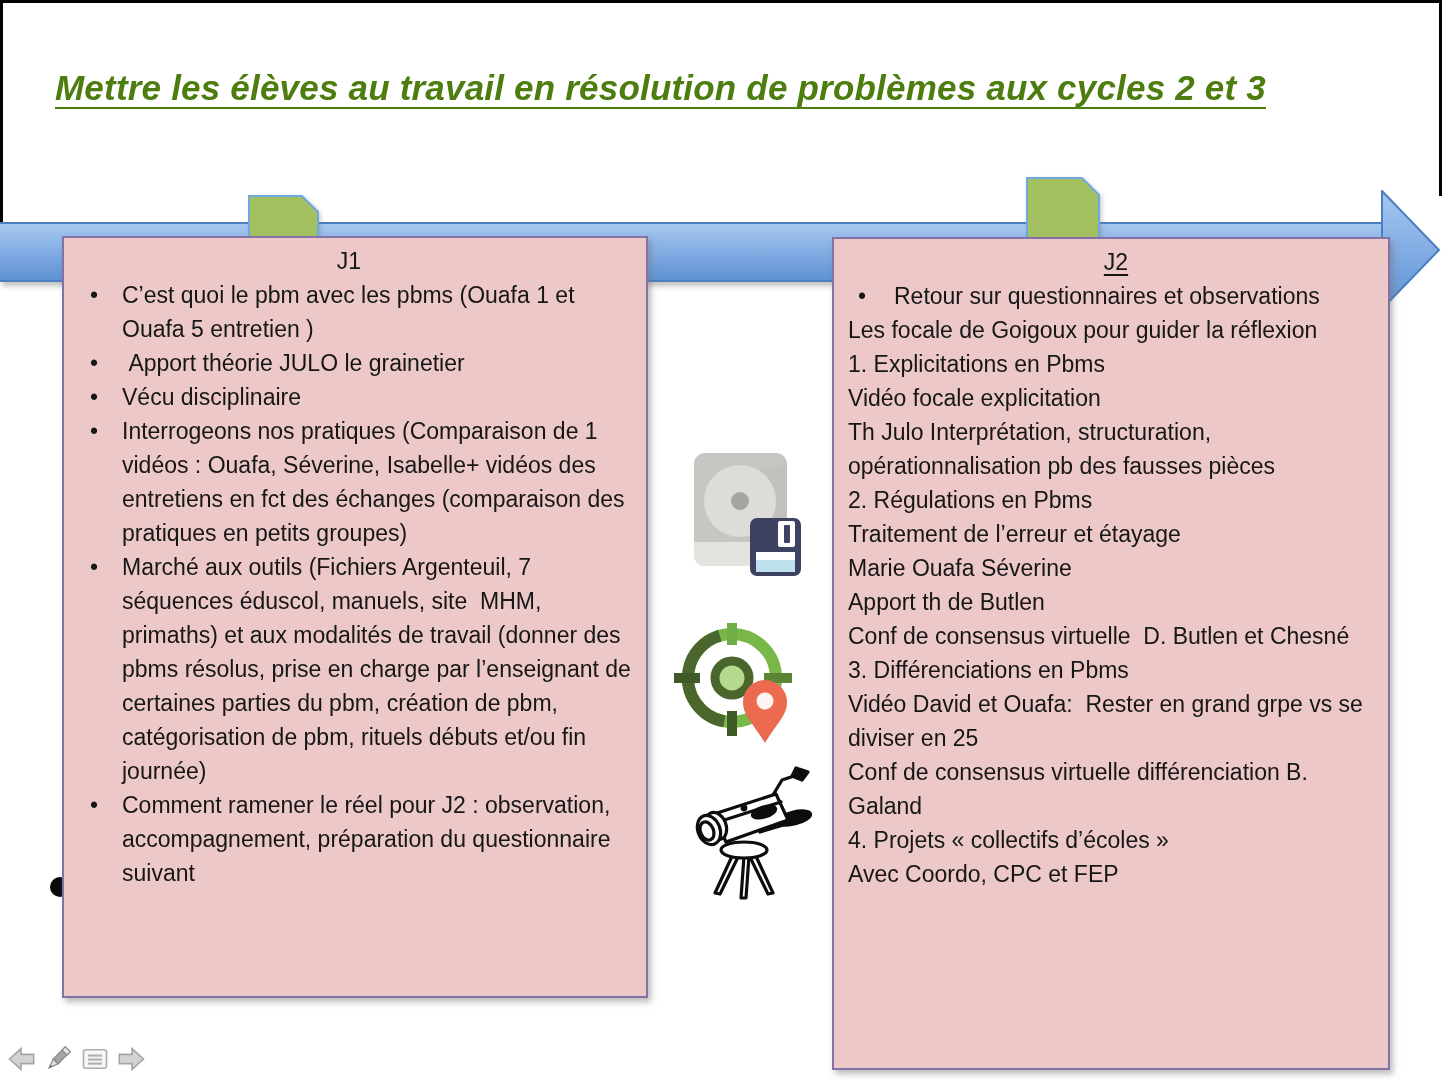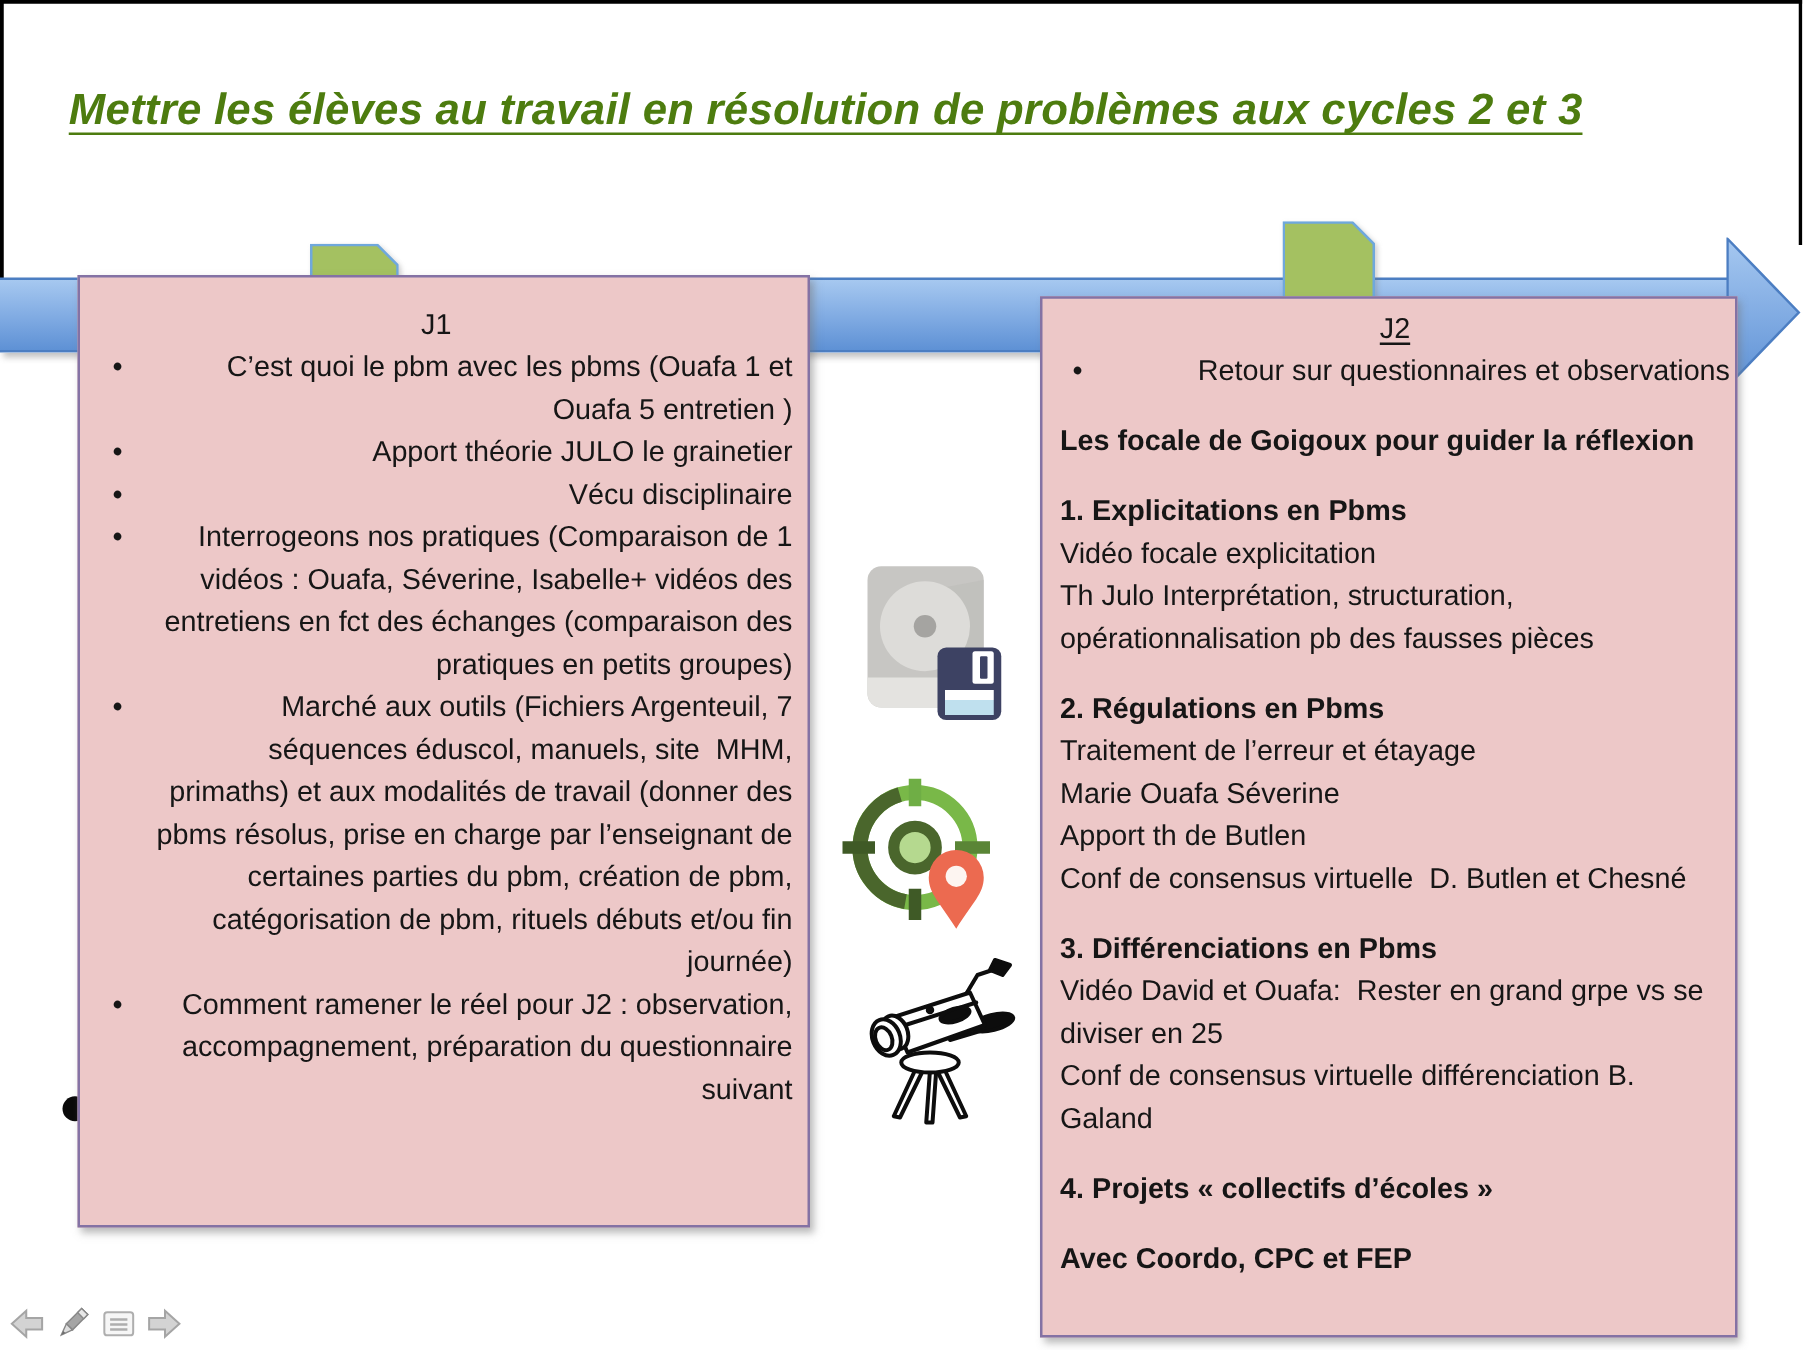--- a/index.html
+++ b/index.html
@@ -33,30 +33,30 @@
 
   .dot-artifact{position:absolute;left:50px;top:877px;width:20px;height:20px;border-radius:50%;
     background:#0a0a0a;z-index:4;}
 
   
   .box{
     position:absolute;z-index:5;background:#edc8c8;border:2px solid #8472a4;
     box-shadow:3px 4px 6px rgba(120,120,120,.5);
     font-size:23px;line-height:34px;color:#161616;box-sizing:border-box;
   }
-  .box-j1{left:62px;top:220px;width:586px;height:762px;padding:20px 12px 0 0;}
+  .box-j1{left:62px;top:236px;width:586px;height:762px;padding:6px 12px 0 0;}
   .box-j2{left:832px;top:237px;width:558px;height:833px;padding:6px 4px 0 14px;}
   .box-heading{text-align:center;}
   .box-heading.underlined{text-decoration:underline;text-underline-offset:4px;}
   .li{display:flex;align-items:flex-start;}
   .box-j1 .li .bullet{flex:none;width:32px;margin-left:26px;text-align:left;}
   .box-j2 .li .bullet{flex:none;width:36px;margin-left:10px;}
-  .txt{flex:1;white-space:pre-wrap;text-align:right;}
+  .txt{flex:1;white-space:pre-wrap;}
   .para{margin:0;white-space:pre-wrap;}
-  .bold{font-weight:bold;margin-top:22px;}
+  .bold{font-weight:normal;}
 
   
   .mid-icon{position:absolute;z-index:6;}
   .icon-disk{left:688px;top:450px;}
   .icon-target{left:668px;top:618px;}
   .icon-camera{left:682px;top:760px;}
 
   
   .navbar{position:absolute;left:6px;top:1044px;z-index:7;display:flex;gap:7px;align-items:center;opacity:.8;}
   .navbtn{width:30px;height:30px;cursor:pointer;}

